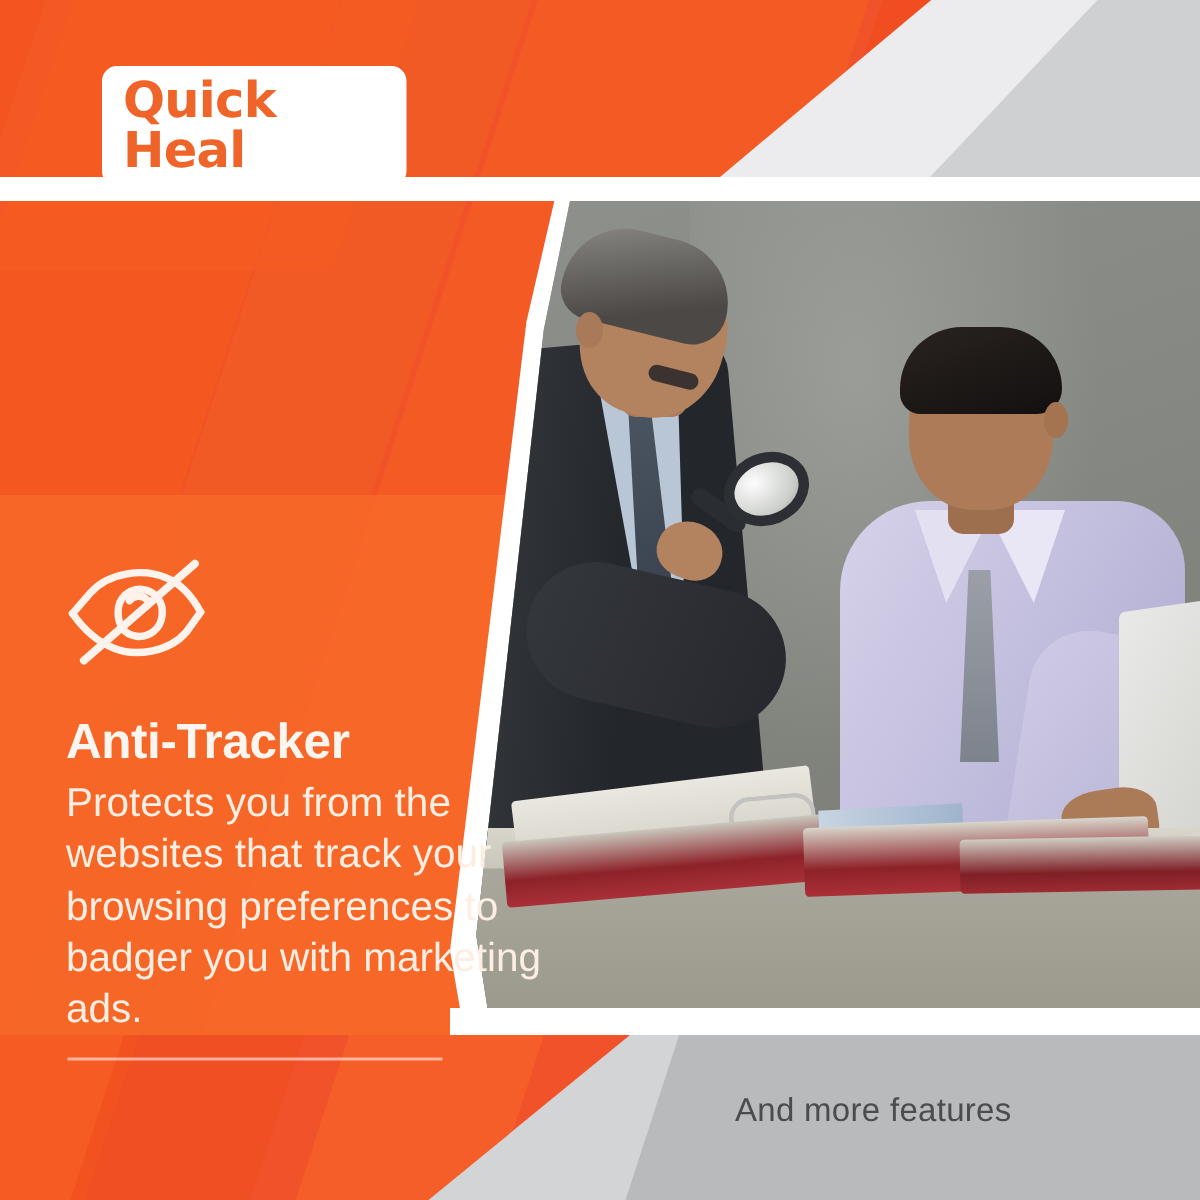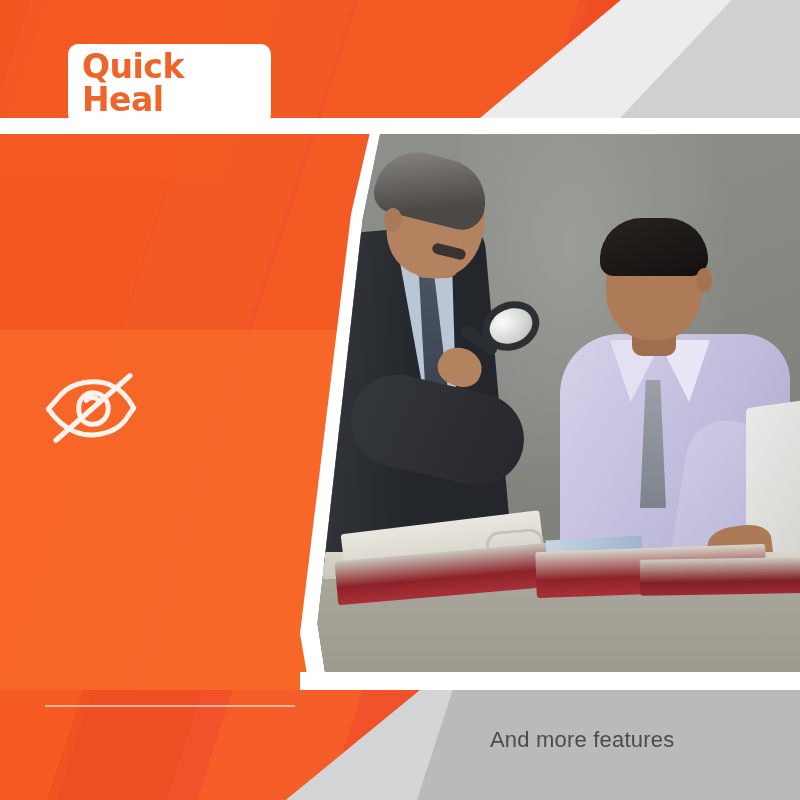--- a/index.html
+++ b/index.html
@@ -271,17 +271,19 @@
       <g fill="none" stroke="#fdf3ec" stroke-width="5.2" stroke-linecap="round" stroke-linejoin="round">
         <path d="M4 39 L17 24 C30 10 54 7 70 14 C80 18 88 27 94 38"></path>
         <path d="M94 38 L84 52 C72 66 48 70 32 63 C20 58 11 49 4 39"></path>
         <path d="M36 38 C36 28 44 21 53 22 C62 23 68 31 67 40 C66 50 58 56 49 55 C40 54 36 47 36 38 Z"></path>
         <path d="M44 30 C47 26 53 26 56 29"></path>
       </g>
       <line x1="12" y1="72" x2="90" y2="4" stroke="#fdf3ec" stroke-width="5.6" stroke-linecap="round"></line>
     </svg>
   </div>
 
+  <div class="headline">Anti-Tracker</div>
+  <div class="body-copy">Protects you from the websites that track your browsing preferences to badger you with marketing ads.</div>
   <div class="divider"></div>
 
   <div class="footer-caption">And more features</div>
 
 </div>
 
 </body></html>

